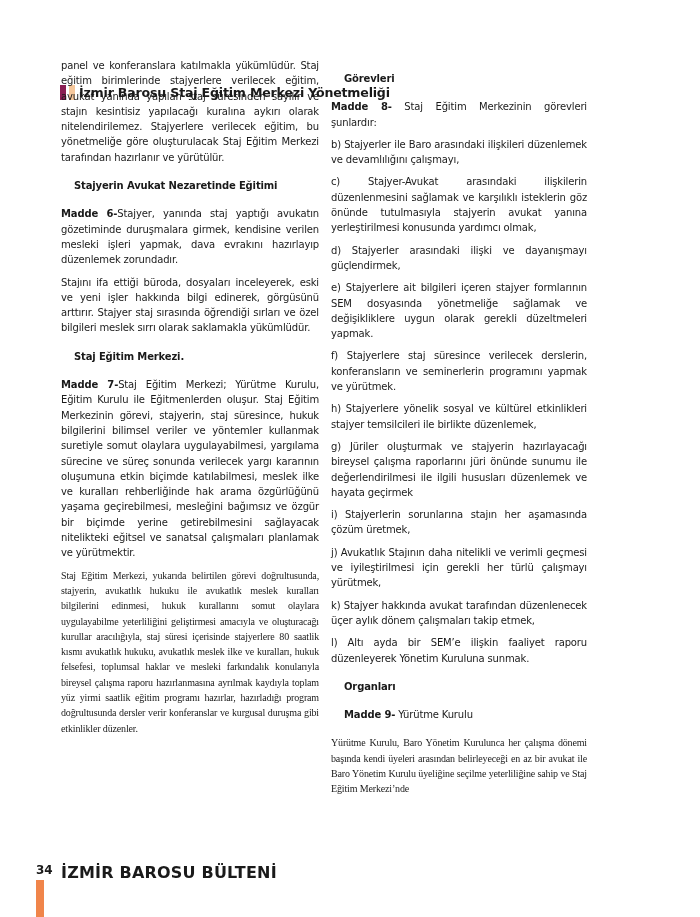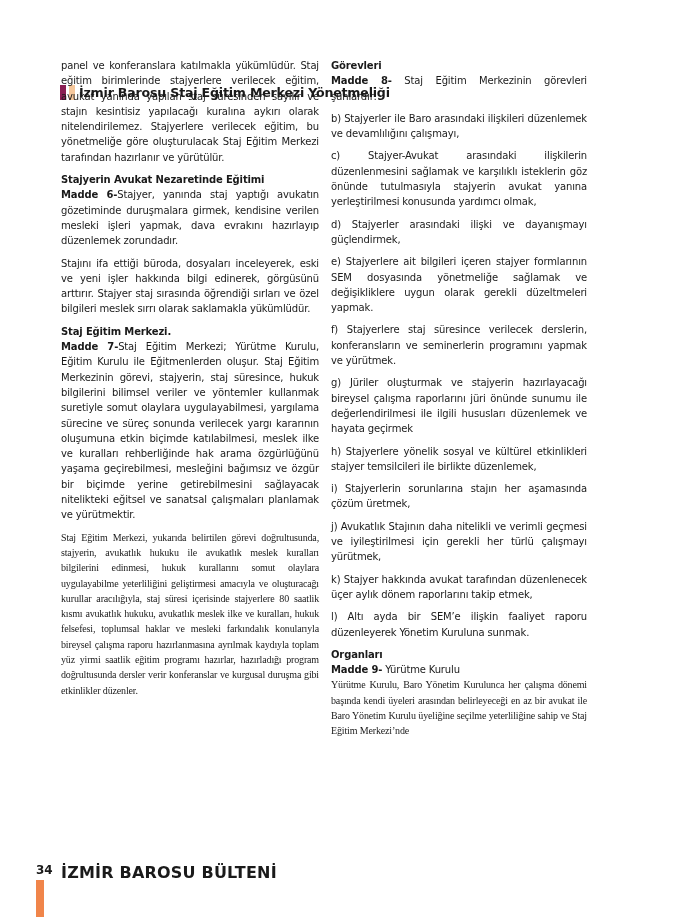--- a/index.html
+++ b/index.html
@@ -7,21 +7,21 @@
          font-family: "DejaVu Sans", sans-serif; color: #1a1a1a; }
   .header { position: absolute; left: 60px; top: 41px; height: 16px; display: flex; align-items: center; margin-top: 43px; }
   .bar1 { width: 6px; height: 15px; background: #8a1e52; margin-right: 3px; }
   .bar2 { width: 6px; height: 15px; background: #f6c79b; margin-right: 4px; }
   .header-title { font-size: 12.6px; font-weight: bold; letter-spacing: -0.2px; white-space: nowrap; }
   .col { position: absolute; top: 58px; font-size: 10px; line-height: 15.3px; letter-spacing: -0.15px; }
   .col-left { left: 61px; width: 258px; }
   .col-right { left: 331px; width: 256px; }
   .para { margin: 0 0 7px 0; text-align: justify; text-align-last: left; }
   .para.tight { margin-bottom: 0; font-family: Liberation Serif, serif; }
-  .heading { font-weight: bold; margin: 0; }
+  .heading { font-weight: bold; margin: 13px; }
   .bold { font-weight: bold; }
   .footer-num { position: absolute; left: 36px; top: 863px; font-size: 12px; font-weight: bold; }
   .footer-title { position: absolute; left: 61px; top: 863px; font-size: 16px; font-weight: bold; letter-spacing: 0.2px; }
   .footer-bar { position: absolute; left: 36px; top: 880px; width: 8px; height: 37px; background: #f0854a; }
 </style>
 </head>
 <body>
 
 <div class="header">
   <span class="bar1"></span>
@@ -40,25 +40,25 @@
 </div>
 
 <div class="col col-right">
   <p class="heading">Görevleri</p>
   <p class="para"><span class="bold">Madde 8-</span><span> Staj Eğitim Merkezinin görevleri şunlardır:</span></p>
   <p class="para">b) Stajyerler ile Baro arasındaki ilişkileri düzenlemek ve devamlılığını çalışmayı,</p>
   <p class="para">c) Stajyer-Avukat arasındaki ilişkilerin düzenlenmesini sağlamak ve karşılıklı isteklerin göz önünde tutulmasıyla stajyerin avukat yanına yerleştirilmesi konusunda yardımcı olmak,</p>
   <p class="para">d) Stajyerler arasındaki ilişki ve dayanışmayı güçlendirmek,</p>
   <p class="para">e) Stajyerlere ait bilgileri içeren stajyer formlarının SEM dosyasında yönetmeliğe sağlamak ve değişikliklere uygun olarak gerekli düzeltmeleri yapmak.</p>
   <p class="para">f) Stajyerlere staj süresince verilecek derslerin, konferansların ve seminerlerin programını yapmak ve yürütmek.</p>
+  <p class="para">h) Stajyerlere yönelik sosyal ve kültürel etkinlikleri stajyer temsilcileri ile birlikte düzenlemek,</p>
   <p class="para">g) Jüriler oluşturmak ve stajyerin hazırlayacağı bireysel çalışma raporlarını jüri önünde sunumu ile değerlendirilmesi ile ilgili hususları düzenlemek ve hayata geçirmek</p>
-  <p class="para">h) Stajyerlere yönelik sosyal ve kültürel etkinlikleri stajyer temsilcileri ile birlikte düzenlemek,</p>
   <p class="para">i) Stajyerlerin sorunlarına stajın her aşamasında çözüm üretmek,</p>
   <p class="para">j) Avukatlık Stajının daha nitelikli ve verimli geçmesi ve iyileştirilmesi için gerekli her türlü çalışmayı yürütmek,</p>
-  <p class="para">k) Stajyer hakkında avukat tarafından düzenlenecek üçer aylık dönem raporlarını takip etmek,</p>
+  <p class="para">k) Stajyer hakkında avukat tarafından düzenlenecek üçer aylık dönem çalışmaları takip etmek,</p>
   <p class="para">l) Altı ayda bir SEM’e ilişkin faaliyet raporu düzenleyerek Yönetim Kuruluna sunmak.</p>
   <p class="heading">Organları</p>
   <p class="heading"><span class="bold">Madde 9-</span><span style="font-weight:normal"> Yürütme Kurulu</span></p>
   <p class="para tight">Yürütme Kurulu, Baro Yönetim Kurulunca her çalışma dönemi başında kendi üyeleri arasından belirleyeceği en az bir avukat ile Baro Yönetim Kurulu üyeliğine seçilme yeterliliğine sahip ve Staj Eğitim Merkezi’nde</p>
 </div>
 
 <div class="footer-num">34</div>
 <div class="footer-title">İZMİR BAROSU BÜLTENİ</div>
 <div class="footer-bar"></div>
 

